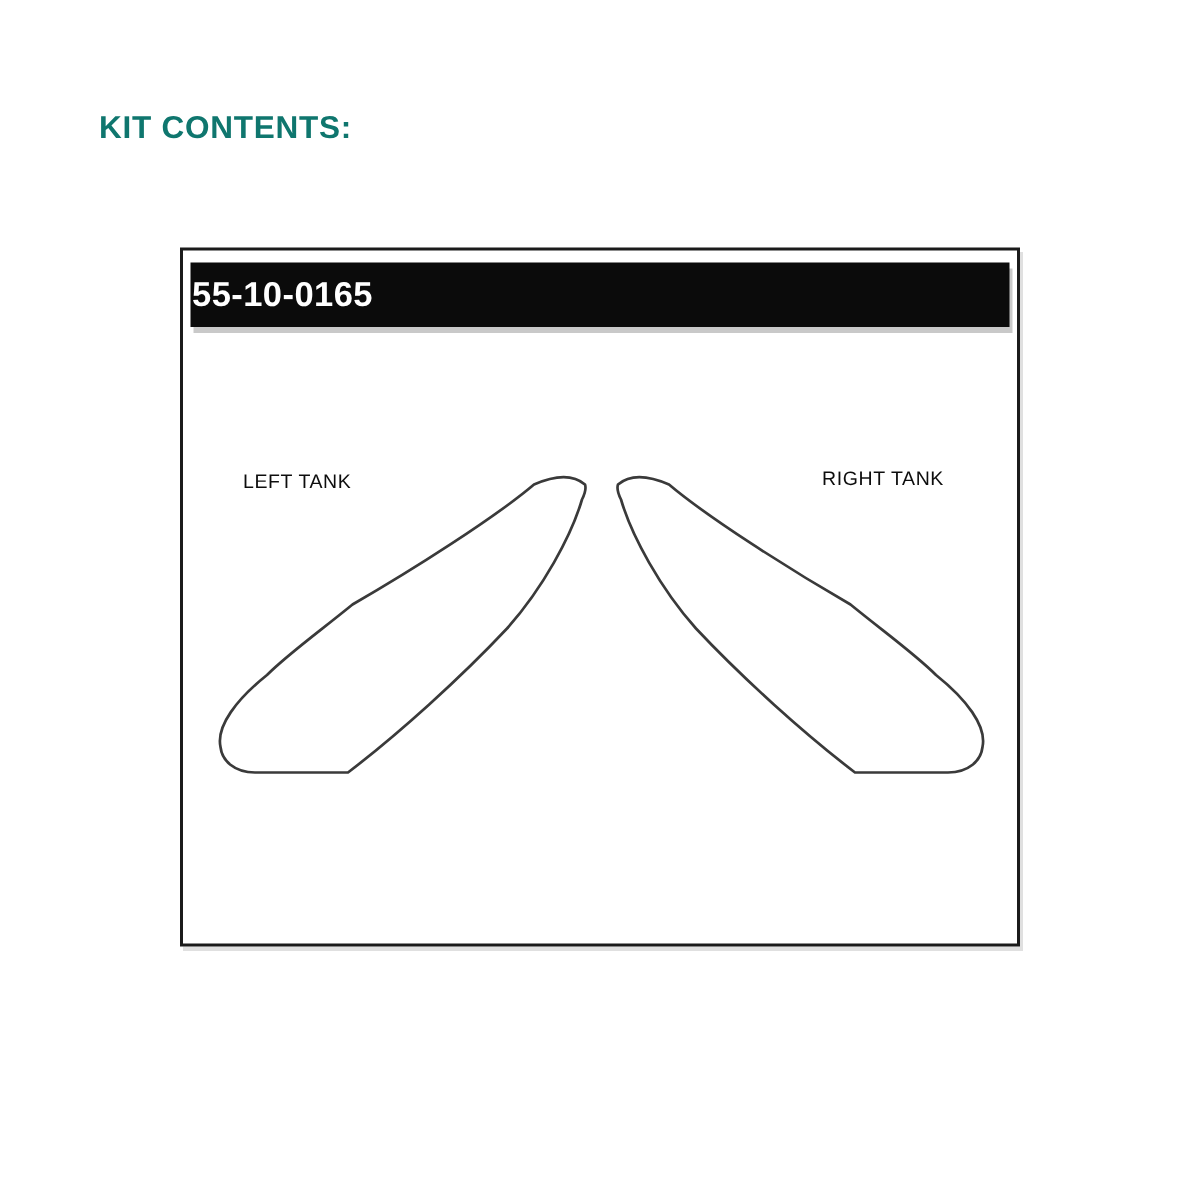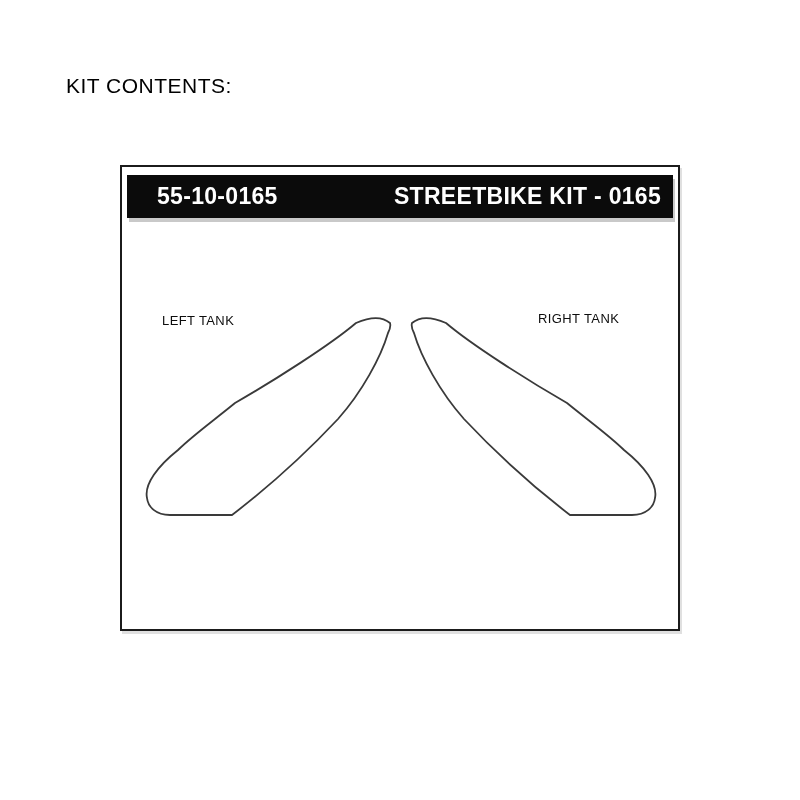--- a/index.html
+++ b/index.html
@@ -3,69 +3,68 @@
 <meta charset="utf-8">
 <style>
   html, body { margin:0; padding:0; }
   body {
     width:800px; height:800px; background:#ffffff;
     font-family:"Liberation Sans", sans-serif;
     position:relative; overflow:hidden;
   }
   .page-title {
     position:absolute; left:66px; top:74px; margin:0;
-    font-size:21px; font-weight:400; letter-spacing:0.5px;
-    color:#000000;
+    font-size:21px; font-weight:700; letter-spacing:0.5px;
+    color:#0f766e;
   }
   .kit-box {
     position:absolute; left:120px; top:165px;
     width:560px; height:466px; box-sizing:border-box;
     border:2px solid #1b1b1b; background:#ffffff;
     box-shadow:2px 3px 0 rgba(0,0,0,0.12);
   }
   .kit-bar {
     position:absolute; left:5px; right:5px; top:8px; height:43px;
     background:#0b0b0b; box-sizing:border-box;
     display:flex; align-items:center; justify-content:space-between;
-    padding:0 12px 0 30px;
+    padding:0 12px 0 1px;
     box-shadow:2px 4px 0 #c9c9c9;
   }
   .kit-bar span {
     color:#ffffff; font-weight:700; font-size:23px;
     letter-spacing:0.3px; white-space:nowrap;
   }
   .pads-svg {
     position:absolute; left:0; top:0;
     width:556px; height:462px; display:block;
   }
   .pad {
     fill:#ffffff; stroke:#3a3a3a; stroke-width:1.8;
     stroke-linejoin:round; stroke-linecap:round;
   }
   .tank-label {
     position:absolute; font-size:13px; font-weight:400;
     letter-spacing:0.4px; color:#0d0d0d; z-index:2; white-space:nowrap;
   }
   .tank-label.left  { left:40px;  top:146px; }
-  .tank-label.right { left:416px; top:144px;text-align:center; }
+  .tank-label.right { left:426px; top:144px;text-align:center; }
 </style>
 </head>
 <body>
 
 <h1 class="page-title">KIT CONTENTS:</h1>
 
 <div class="kit-box">
 
   <svg class="pads-svg" viewBox="122 167 556 462" preserveAspectRatio="none" xmlns="http://www.w3.org/2000/svg">
     <path class="pad" d="M 390 323 C 383 317, 372 316, 356 323 C 330 345, 275 380, 235 403 C 213 421, 192 436, 178 450 C 158 466, 144 484, 147 498 C 148 507, 156 515, 170 515 L 232 515 C 266 489, 307 452, 338 419 C 362 392, 381 357, 388 333 C 390 329, 391 326, 390 323 Z"></path>
     <path class="pad" transform="translate(802,0) scale(-1,1)" d="M 390 323 C 383 317, 372 316, 356 323 C 330 345, 275 380, 235 403 C 213 421, 192 436, 178 450 C 158 466, 144 484, 147 498 C 148 507, 156 515, 170 515 L 232 515 C 266 489, 307 452, 338 419 C 362 392, 381 357, 388 333 C 390 329, 391 326, 390 323 Z"></path>
   </svg>
 
   <div class="kit-bar">
     <span>55-10-0165</span>
-    <span>STREETBIKE KIT - 0165</span>
   </div>
 
   <div class="tank-label left">LEFT TANK</div>
 
   <div class="tank-label right">RIGHT TANK</div>
 
 </div>
 
 </body></html>

